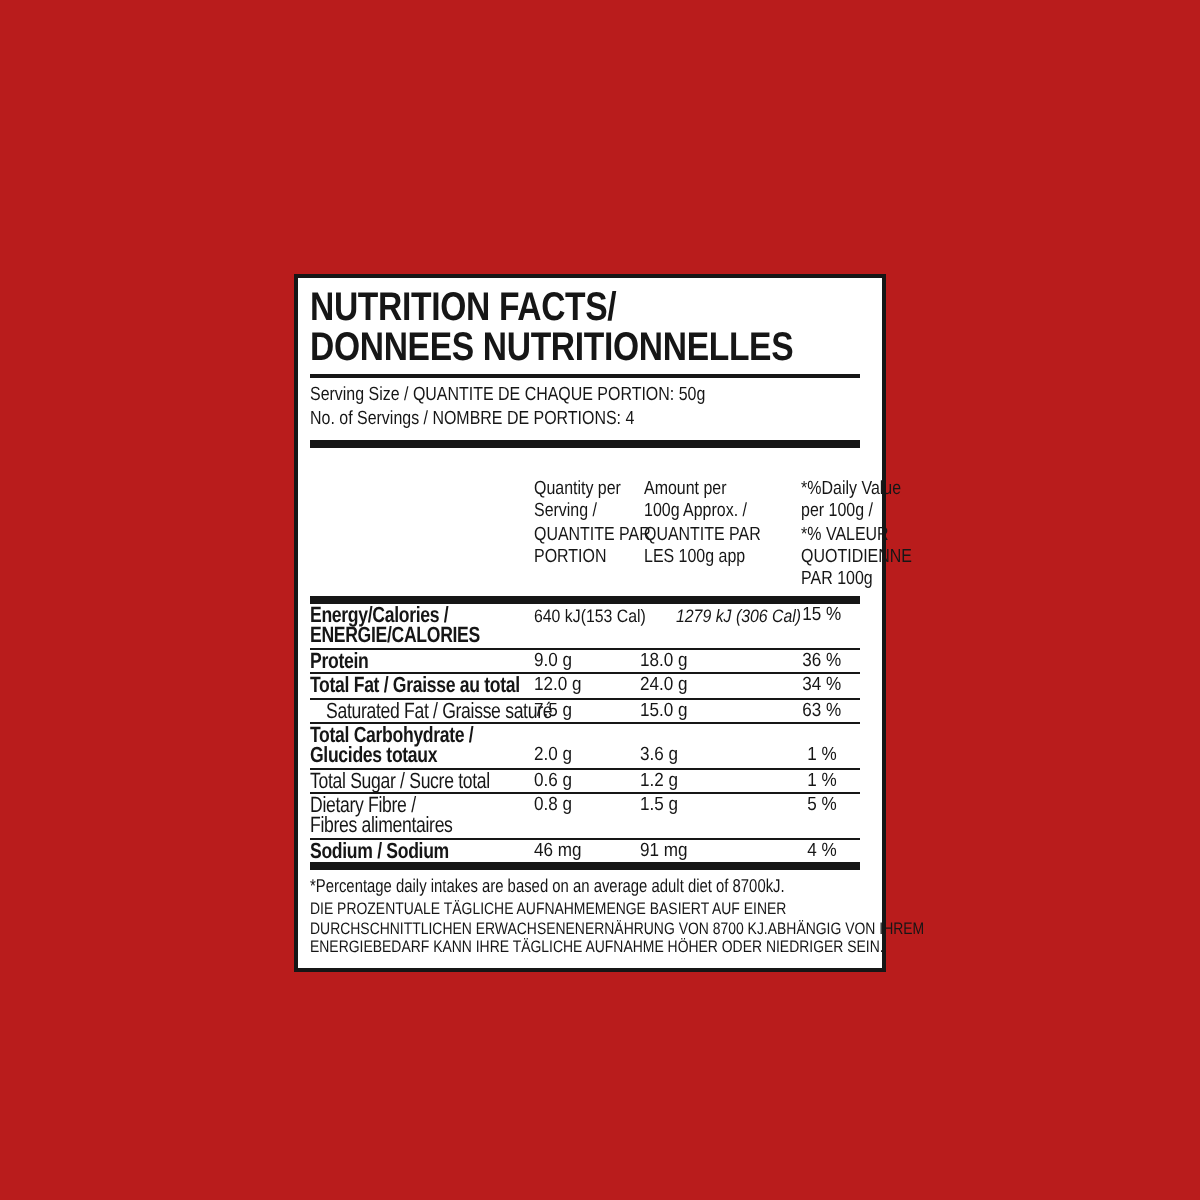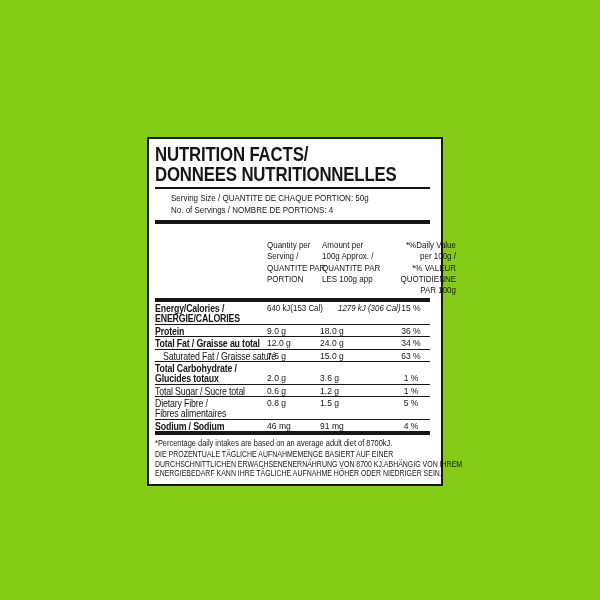--- a/index.html
+++ b/index.html
@@ -8,21 +8,21 @@
     width: 600px;
     height: 600px;
     background: #ffffff;
     font-family: "Liberation Sans", sans-serif;
     color: #161616;
   }
   .canvas {
     position: relative;
     width: 600px;
     height: 600px;
-    background: #84cc16;
+    background: #b91c1c;
     overflow: hidden;
   }
   .label-box {
     position: absolute;
     left: 147px;
     top: 137px;
     width: 296px;
     height: 349px;
     box-sizing: border-box;
     border: 2px solid #161616;
@@ -43,40 +43,40 @@
     font-weight: 700;
     line-height: 19.5px;
     letter-spacing: -0.2px;
   }
   .title-block { margin-top: 2px; }
   .title-rule {
     height: 2px;
     background: #161616;
     margin-top: 3px;
   }
-  .serving-block { margin-top: 3px; margin-left: 16px; }
+  .serving-block { margin-top: 3px; }
   .serving-line {
     font-size: 9.5px;
     line-height: 11.5px;
   }
   .bar {
     height: 4px;
     background: #161616;
   }
   .bar-top { margin-top: 5px; }
 
   .hgrid {
     display: grid;
     grid-template-columns: 112px 55px 68px 1fr;
     padding: 3px 0 3px 0;
     font-size: 9.5px;
     line-height: 11.3px;
     margin-top: 12px;
   }
-  .hgrid .dvh { text-align: right; }
+  .hgrid .dvh { }
 
   .row {
     display: grid;
     grid-template-columns: 112px 53px 70px 1fr;
     border-bottom: 1.5px solid #161616;
     padding: 1px 0 0.5px 0;
     font-size: 9.5px;
     line-height: 10px;
     align-items: start;
   }

